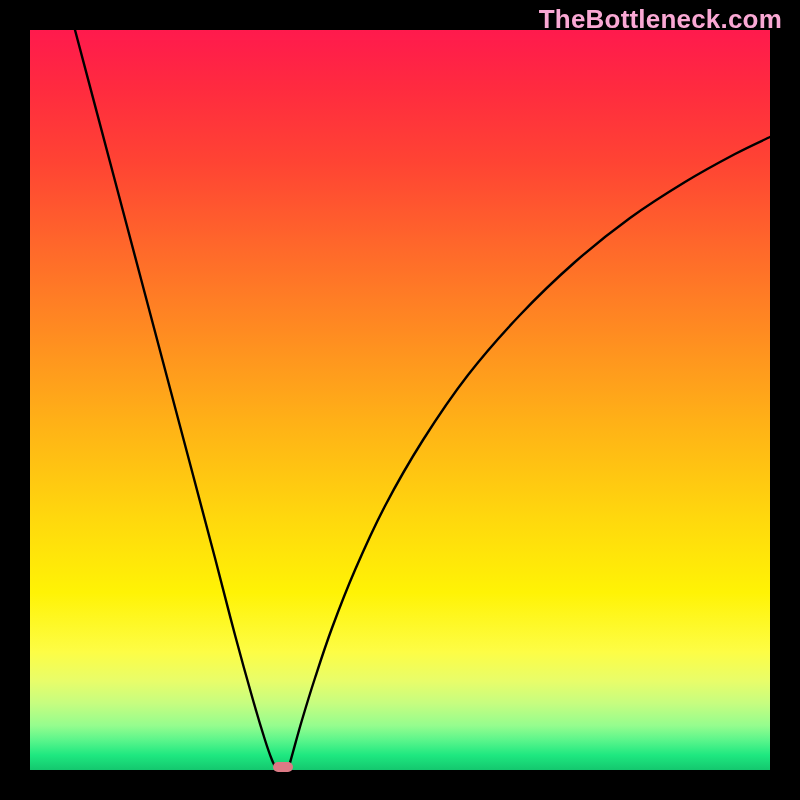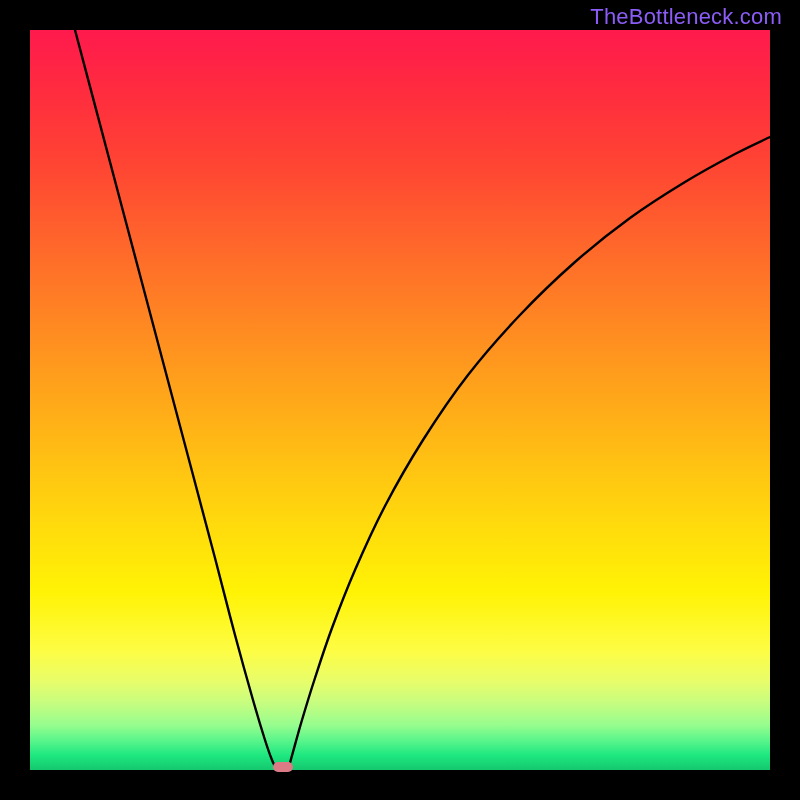--- a/index.html
+++ b/index.html
@@ -8,23 +8,23 @@
     height: 800px;
     background: #000;
     position: relative;
     font-family: Arial, Helvetica, sans-serif;
     overflow: hidden;
   }
   .watermark {
     position: absolute;
     top: 4px;
     right: 18px;
-    color: #8b5cf6;
-    font-size: 22px;
-    font-weight: 400;
+    color: #f9a8d4;
+    font-size: 26px;
+    font-weight: 700;
     letter-spacing: 0.2px;
     z-index: 10;
   }
   .plot-area {
     position: absolute;
     left: 30px;
     top: 30px;
     width: 740px;
     height: 740px;
     background: linear-gradient(to bottom,

